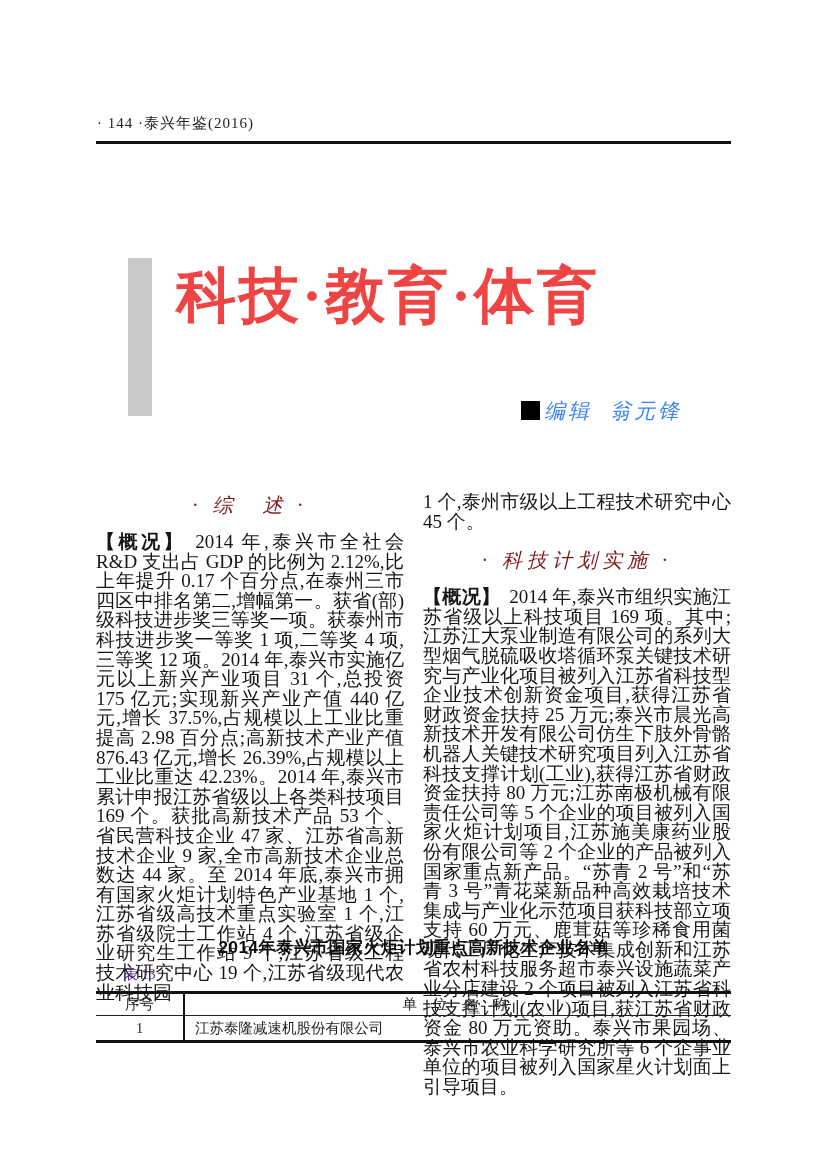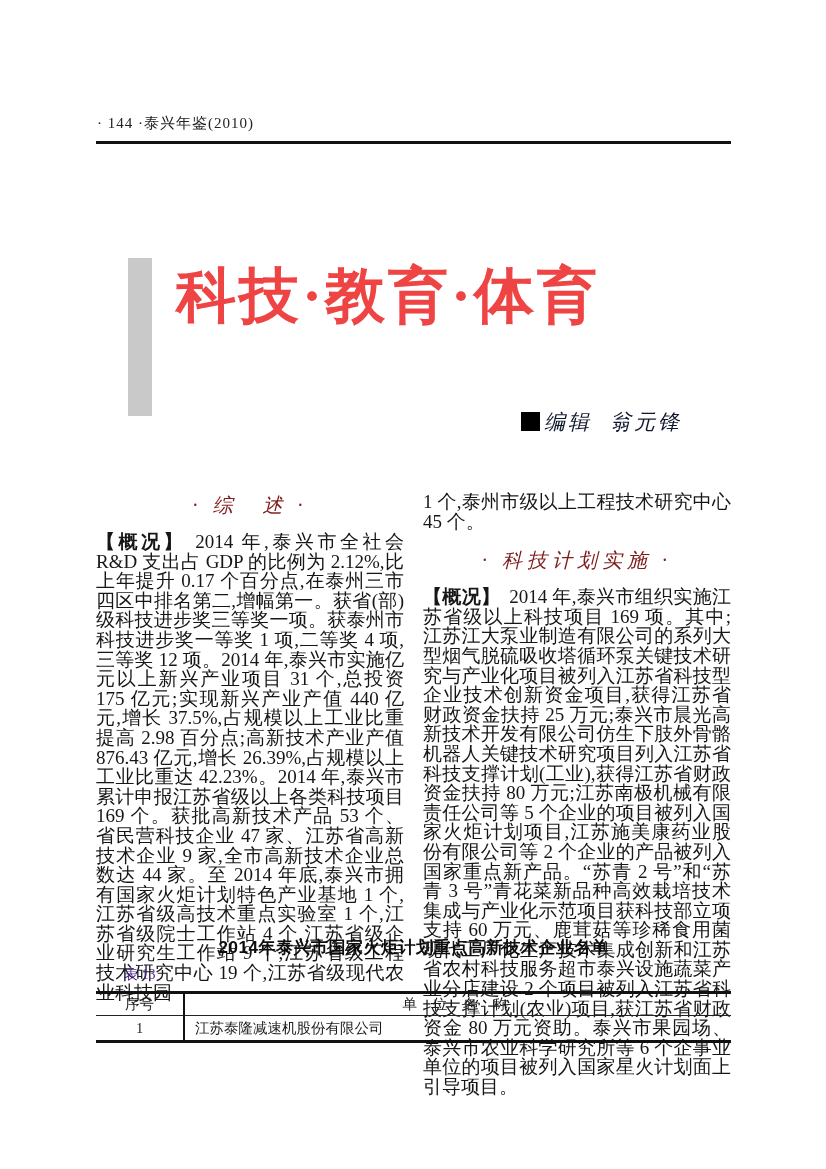--- a/index.html
+++ b/index.html
@@ -47,28 +47,28 @@
     width: 540px;
     font-size: 60px;
     font-weight: bold;
     letter-spacing: 3px;
     font-family: "Liberation Serif", serif;
     color: #ef4444;
     white-space: nowrap;
   }
   .editor-line {
     position: absolute;
-    top: 408px;
+    top: 397px;
     left: 96px;
     width: 586px;
     text-align: right;
     font-size: 21px;
     font-style: italic;
     letter-spacing: 3px;
-    color: #0f172a;
+    color: #3b82f6;
   }
   .editor-square {
     display: inline-block;
     width: 19px;
     height: 19px;
     background: #000;
     vertical-align: -2px;
     margin-right: 4px;
   }
   .editor-name { margin-left: 18px; }
@@ -157,21 +157,21 @@
   .col-name-cell { text-align: left; }
   tr.header-row th { height: 23px; border-bottom: 1.5px solid #222; }
   tr.data-row td { height: 26px; }
 </style>
 </head>
 <body>
 
 <div class="page">
 
   <div class="running-header">
-    <span>· 144 ·</span><span>泰兴年鉴(2010)</span>
+    <span>· 144 ·</span><span>泰兴年鉴(2016)</span>
   </div>
   <div class="header-rule"></div>
 
   <div class="accent-bar"></div>
   <h1 class="chapter-title">科技·教育·体育</h1>
 
   <div class="editor-line">
     <span class="editor-square"></span><span>编辑</span><span class="editor-name">翁元锋</span>
   </div>
 

